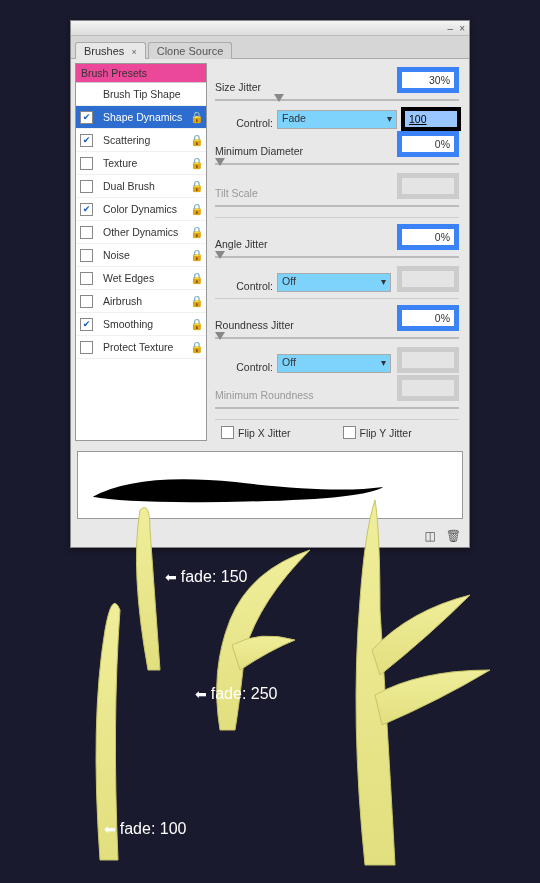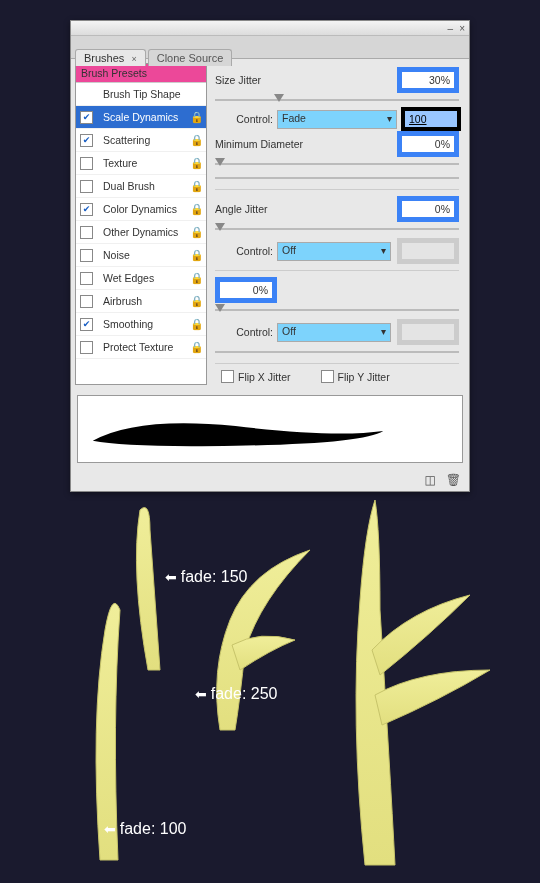--- a/index.html
+++ b/index.html
@@ -47,21 +47,21 @@
   }
   .tab {
     background: #e8e8e8;
     border: 1px solid #aaa;
     border-bottom: none;
     padding: 2px 8px;
     margin-right: 2px;
     border-radius: 3px 3px 0 0;
     font-size: 11px;
     position: relative;
-    top: 8px;
+    top: 1px;
   }
   .tab.inactive {
     background: #d6d6d6;
     color: #555;
   }
   .tab .close-x {
     margin-left: 4px;
     font-size: 9px;
     color: #666;
   }
@@ -115,21 +115,21 @@
   }
   .side-item.selected .lock { color: #fff; }
   .side-item .lock.hidden { visibility: hidden; }
   .side-spacer { flex:1; }
   .controls {
     flex: 1;
     padding: 4px 6px 2px 8px;
   }
   .row {
     display: flex;
-    align-items: center;
+    align-items: flex-end;
     margin-bottom: 2px;
     font-size: 10.5px;
   }
   .row .lbl { flex: 1; }
   .row.dis .lbl, .row.dis .clabel { color: #999; }
   .valbox {
     width: 44px;
     height: 16px;
     border: 5px solid #3b82f6;
     background: #fff;
@@ -202,21 +202,21 @@
   }
   .chkrow .cb2 {
     width: 11px;
     height: 11px;
     border: 1px solid #888;
     background: #fff;
     margin-right: 4px;
   }
   .fliprow {
     display: flex;
-    gap: 30px;
+    gap: 52px;
     padding-left: 6px;
     margin-top: 6px;
   }
   .preview-area {
     padding: 6px;
     background: #e8e8e8;
   }
   .preview {
     height: 66px;
     background: #fff;
@@ -273,21 +273,21 @@
     <div class="sidebar">
       <div class="presets-head">Brush Presets</div>
       <div id="side-items">
           <div class="side-item">
             <span class="cb hidden"></span>
             <span class="label">Brush Tip Shape</span>
             <span class="lock hidden">🔒</span>
           </div>
           <div class="side-item selected">
             <span class="cb">✔</span>
-            <span class="label">Scale Dynamics</span>
+            <span class="label">Shape Dynamics</span>
             <span class="lock">🔒</span>
           </div>
           <div class="side-item">
             <span class="cb">✔</span>
             <span class="label">Scattering</span>
             <span class="lock">🔒</span>
           </div>
           <div class="side-item">
             <span class="cb"></span>
             <span class="label">Texture</span>
@@ -353,20 +353,24 @@
       </div>
 
       <div class="row">
         <span class="lbl">Minimum Diameter</span>
         <span class="valbox">0%</span>
       </div>
       <div class="slider">
           <div class="thumb" style="left:0%"></div>
         </div>
 
+      <div class="row dis">
+        <span class="lbl">Tilt Scale</span>
+        <span class="valbox dis"></span>
+      </div>
       <div class="slider"></div>
 
       <div class="hr"></div>
 
       <div class="row">
         <span class="lbl">Angle Jitter</span>
         <span class="valbox">0%</span>
       </div>
       <div class="slider">
           <div class="thumb" style="left:0%"></div>
@@ -374,32 +378,37 @@
 
       <div class="row">
         <span class="clabel">Control:</span>
         <div class="select">Off</div>
         <span class="valbox dis"></span>
       </div>
 
       <div class="hr"></div>
 
       <div class="row">
+        <span class="lbl">Roundness Jitter</span>
         <span class="valbox">0%</span>
       </div>
       <div class="slider">
           <div class="thumb" style="left:0%"></div>
         </div>
 
       <div class="row">
         <span class="clabel">Control:</span>
         <div class="select">Off</div>
         <span class="valbox dis"></span>
       </div>
 
+      <div class="row dis">
+        <span class="lbl">Minimum Roundness</span>
+        <span class="valbox dis"></span>
+      </div>
       <div class="slider"></div>
 
       <div class="hr"></div>
 
       <div class="fliprow">
         <div class="chkrow">
           <span class="cb2"></span>
           <span>Flip X Jitter</span>
         </div>
         <div class="chkrow">

